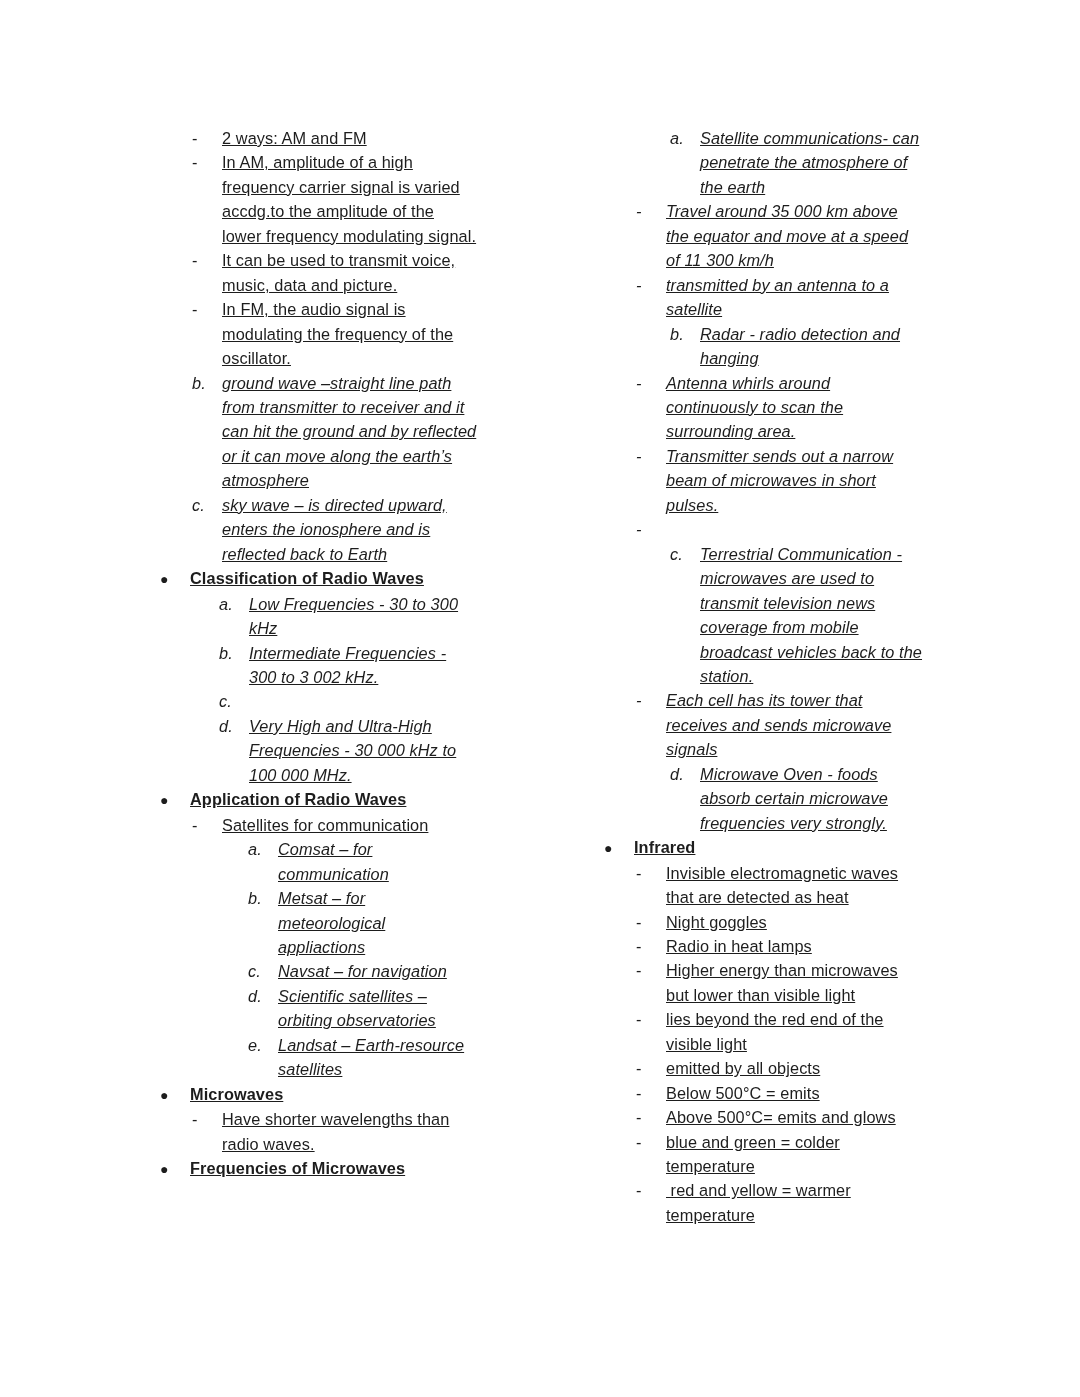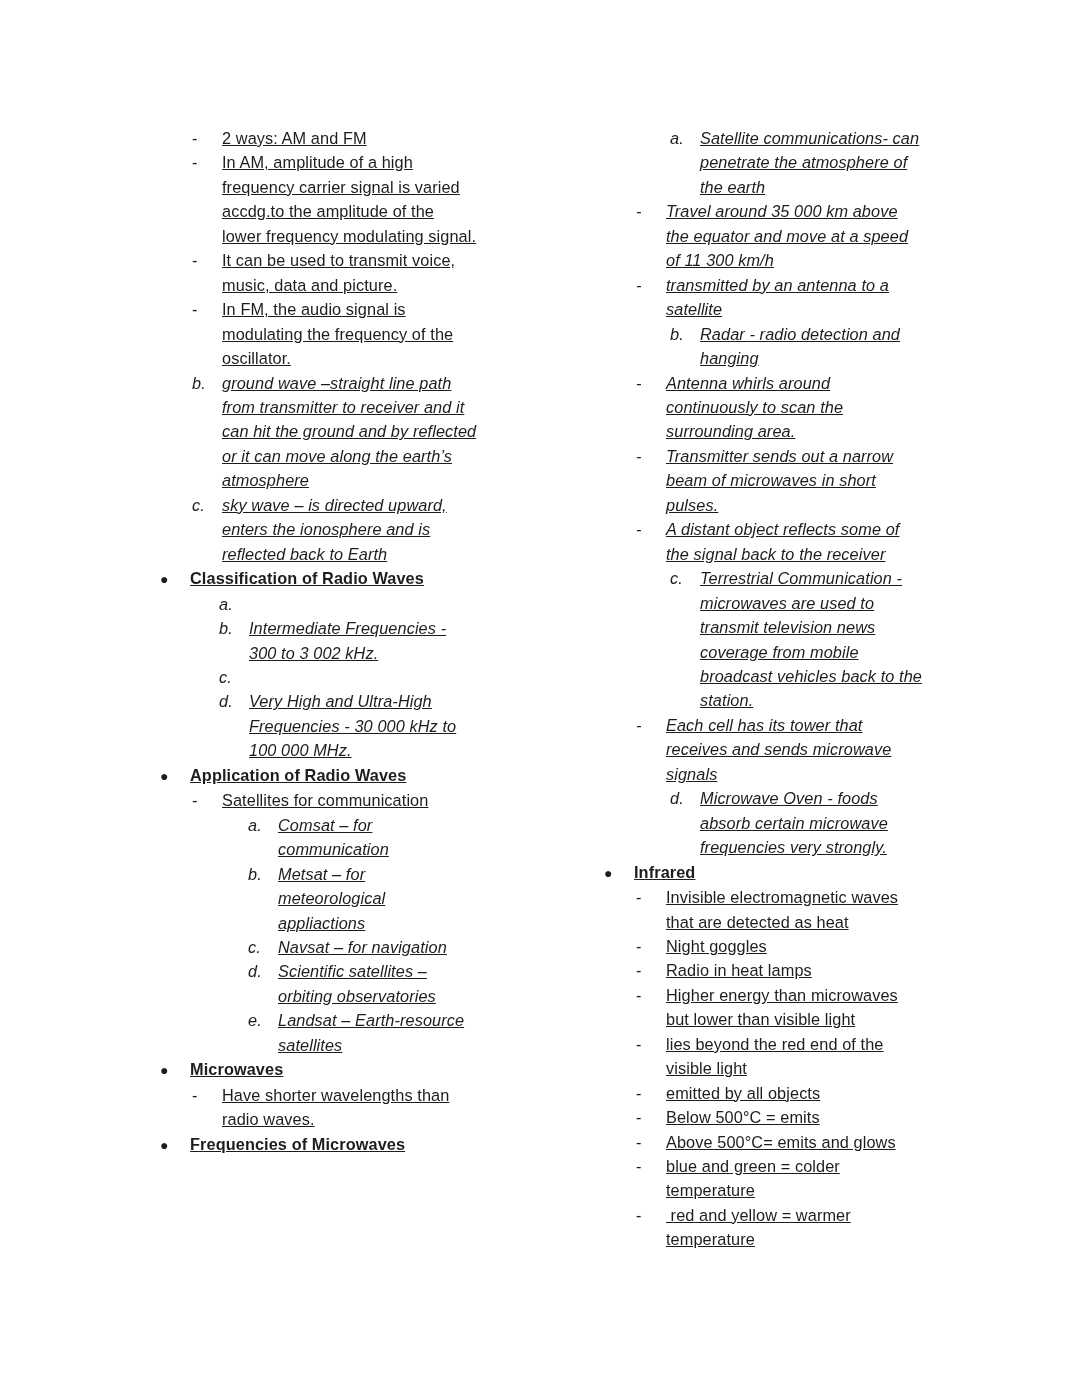--- a/index.html
+++ b/index.html
@@ -97,20 +97,22 @@
         <span class="text">sky wave – is directed upward,
 enters the ionosphere and is
 reflected back to Earth</span>
       </div>
       <div class="item lvl1 bold">
         <span class="marker bullet">●</span>
         <span class="text">Classification of Radio Waves</span>
       </div>
       <div class="item lvl3 italic">
         <span class="marker">a.</span>
+        <span class="text">Low Frequencies - 30 to 300
+kHz</span>
       </div>
       <div class="item lvl3 italic">
         <span class="marker">b.</span>
         <span class="text">Intermediate Frequencies -
 300 to 3 002 kHz.</span>
       </div>
       <div class="item lvl3 italic">
         <span class="marker">c.</span>
       </div>
       <div class="item lvl3 italic">
@@ -196,22 +198,20 @@
 surrounding area.</span>
       </div>
       <div class="item lvl2 italic">
         <span class="marker">-</span>
         <span class="text">Transmitter sends out a narrow
 beam of microwaves in short
 pulses.</span>
       </div>
       <div class="item lvl2 italic">
         <span class="marker">-</span>
-        <span class="text">A distant object reflects some of
-the signal back to the receiver</span>
       </div>
       <div class="item lvl3 italic">
         <span class="marker">c.</span>
         <span class="text">Terrestrial Communication -
 microwaves are used to
 transmit television news
 coverage from mobile
 broadcast vehicles back to the
 station.</span>
       </div>

